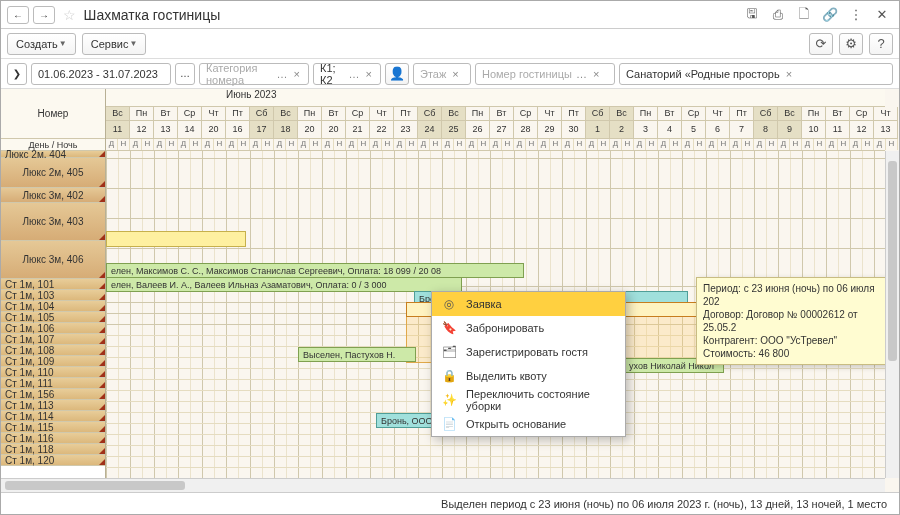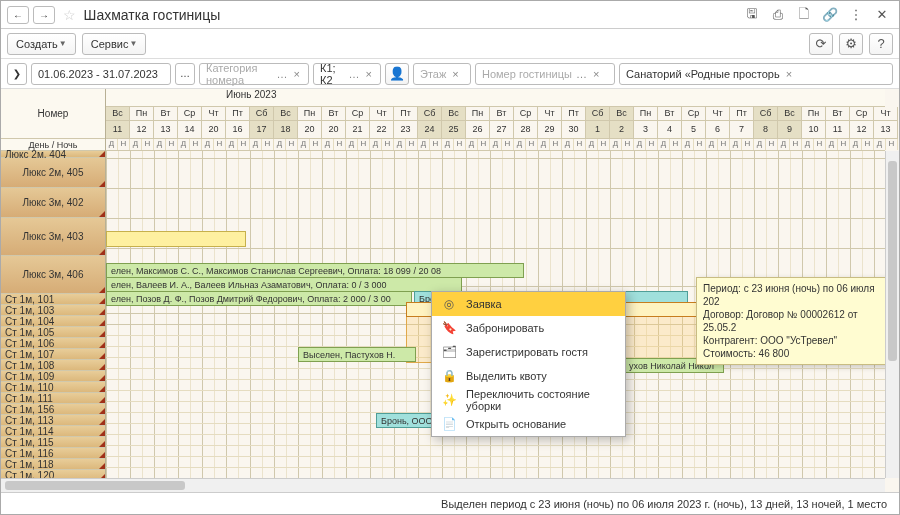--- a/index.html
+++ b/index.html
@@ -124,21 +124,21 @@
       </div>
   </div>
 
   <div class="grid-area">
     <div class="rooms-col">
       <div class="corner-lbl">Номер</div>
       <div class="sub-lbl">День / Ночь</div>
       <div id="rooms">
         <div class="room-cell small" style="height:7px;border-top:none">Люкс 2м, 404</div>
       <div class="room-cell big" style="height: 30px;">Люкс 2м, 405</div>
-          <div class="room-cell big" style="height: 30px;">Люкс 3м, 402</div>
+          <div class="room-cell big" style="height: 15px;">Люкс 3м, 402</div>
           <div class="room-cell big" style="height: 38px;">Люкс 3м, 403</div>
           <div class="room-cell big" style="height: 38px;">Люкс 3м, 406</div>
           <div class="room-cell small">Ст 1м, 101</div>
           <div class="room-cell small">Ст 1м, 103</div>
           <div class="room-cell small">Ст 1м, 104</div>
           <div class="room-cell small">Ст 1м, 105</div>
           <div class="room-cell small">Ст 1м, 106</div>
           <div class="room-cell small">Ст 1м, 107</div>
           <div class="room-cell small">Ст 1м, 108</div>
           <div class="room-cell small">Ст 1м, 109</div>
@@ -451,21 +451,20 @@
           <div class="row-line" style="top: 316px;"></div>
           <div class="row-line" style="top: 327px;"></div>
           <div class="row-line" style="top: 338px;"></div>
         </div>
 
       <div class="sel-overlay" style="left:300px;top:151px;width:312px;height:61px"></div>
 
       <div class="bar yellow" style="left:0;top:80px;width:140px;height:16px"></div>
       <div class="bar green" style="left:0;top:112px;width:418px">елен, Максимов С. С., Максимов Станислав Сергеевич, Оплата: 18 099 / 20 08</div>
       <div class="bar green" style="left:0;top:126px;width:356px">елен, Валеев И. А., Валеев Ильназ Азаматович, Оплата: 0 / 3 000</div>
-      <div class="bar green" style="left:0;top:140px;width:306px">елен, Позов Д. Ф., Позов Дмитрий Федорович, Оплата: 2 000 / 3 00</div>
       <div class="bar teal" style="left:308px;top:140px;width:274px">Бронь, ООО "УсТревел"</div>
       <div class="bar sel" style="left:300px;top:151px;width:312px"></div>
       <div class="bar green" style="left:192px;top:196px;width:118px">Выселен, Пастухов Н.</div>
       <div class="bar green" style="left:518px;top:207px;width:100px">ухов Николай Никол</div>
       <div class="bar teal" style="left:270px;top:262px;width:204px">Бронь, ООО"Конкордия"</div>
     </div>
 
     <div class="tooltip" style="left:695px;top:188px">
       <div>Период: с 23 июня (ночь) по 06 июля 202</div>
       <div>Договор: Договор № 00002612 от 25.05.2</div>

